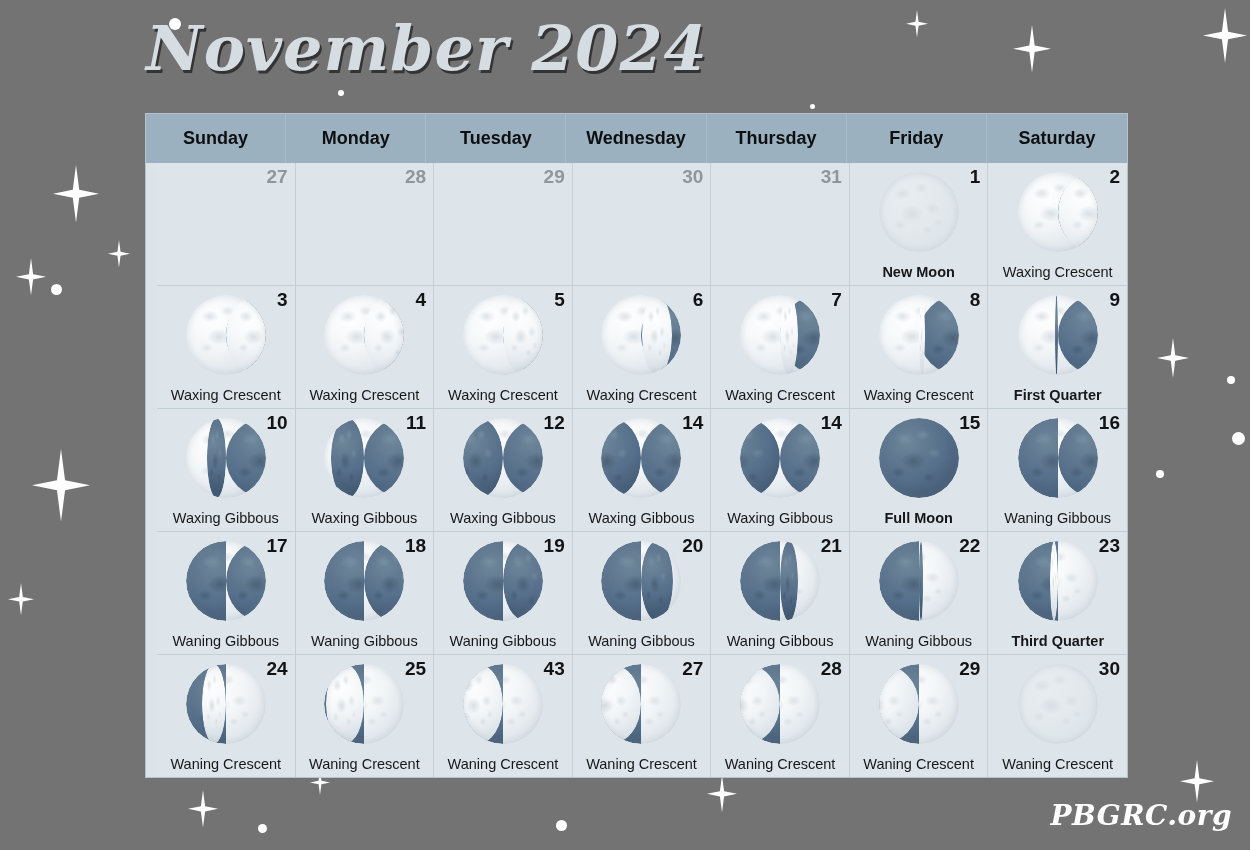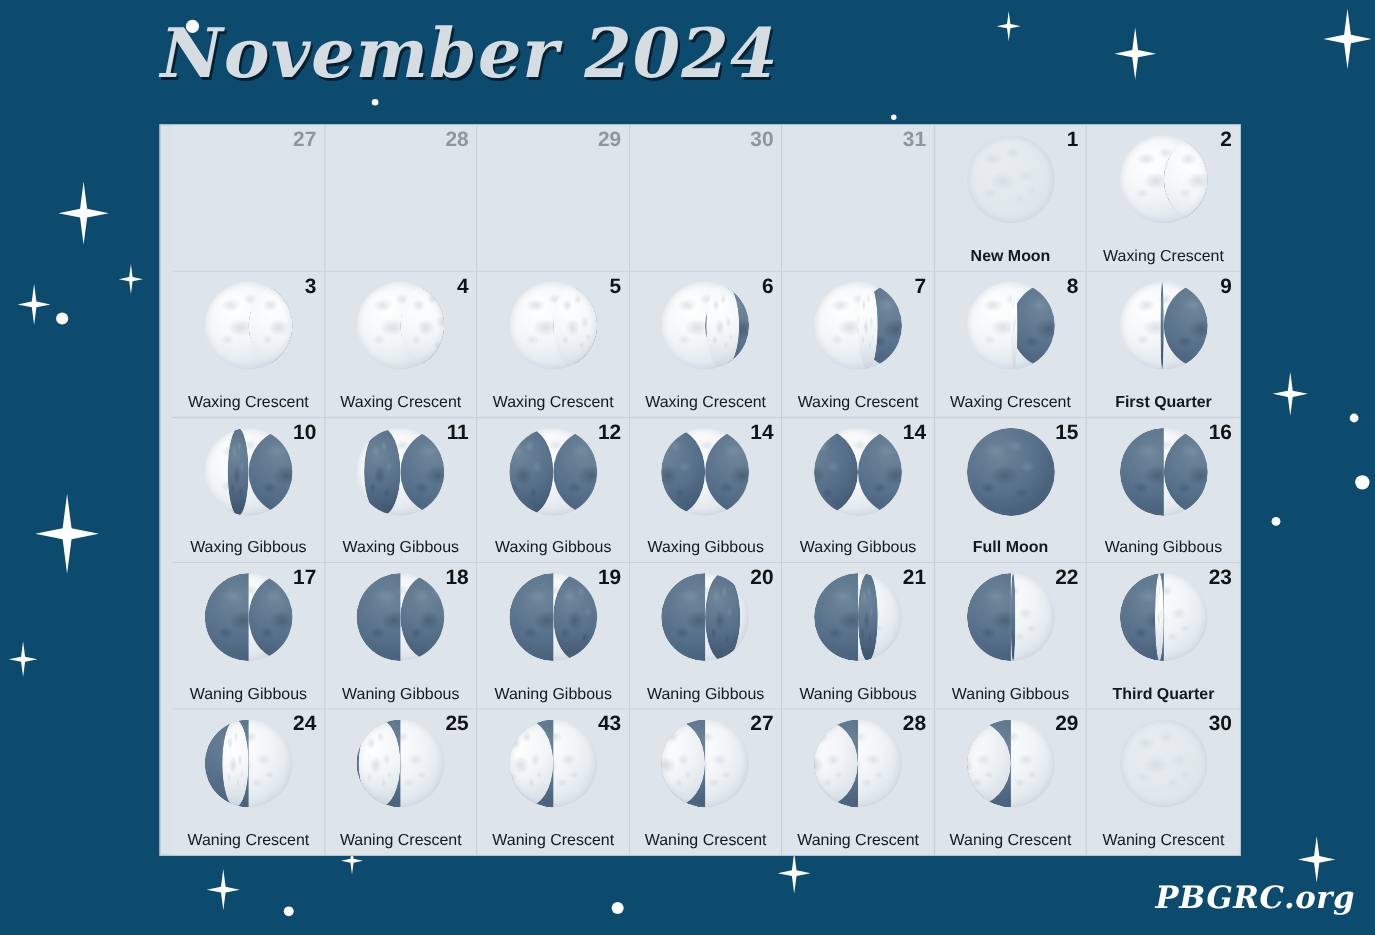--- a/index.html
+++ b/index.html
@@ -9,21 +9,21 @@
     height: 850px;
     background: #000000;
     overflow: hidden;
     font-family: "Liberation Sans", sans-serif;
   }
 
   #stage {
     position: relative;
     width: 1250px;
     height: 850px;
-    background: #0c4a6e;
+    background: #737373;
   }
 
   
   .star {
     position: absolute;
     background: #ffffff;
     pointer-events: none;
     clip-path: polygon(
       50% 0%, 57% 43%, 100% 50%, 57% 57%,
       50% 100%, 43% 57%, 0% 50%, 43% 43%
@@ -251,20 +251,29 @@
       <div class="dot" style="left: 1227px; top: 376px; width: 8px; height: 8px;"></div>
       <div class="dot" style="left: 1232px; top: 432px; width: 13px; height: 13px;"></div>
       <div class="dot" style="left: 1156px; top: 470px; width: 8px; height: 8px;"></div>
       <div class="dot" style="left: 258px; top: 824px; width: 9px; height: 9px;"></div>
       <div class="dot" style="left: 556px; top: 820px; width: 11px; height: 11px;"></div>
     </div>
 
   <div id="month-title">November 2024</div>
 
   <div id="calendar">
+    <div id="weekday-header">
+        <div class="weekday">Sunday</div>
+        <div class="weekday">Monday</div>
+        <div class="weekday">Tuesday</div>
+        <div class="weekday">Wednesday</div>
+        <div class="weekday">Thursday</div>
+        <div class="weekday">Friday</div>
+        <div class="weekday">Saturday</div>
+      </div>
     <div id="weeks">
         <div class="week-row">
           <div class="day-cell outside">
             <div class="day-number">27</div>
           </div>
           <div class="day-cell outside">
             <div class="day-number">28</div>
           </div>
           <div class="day-cell outside">
             <div class="day-number">29</div>

